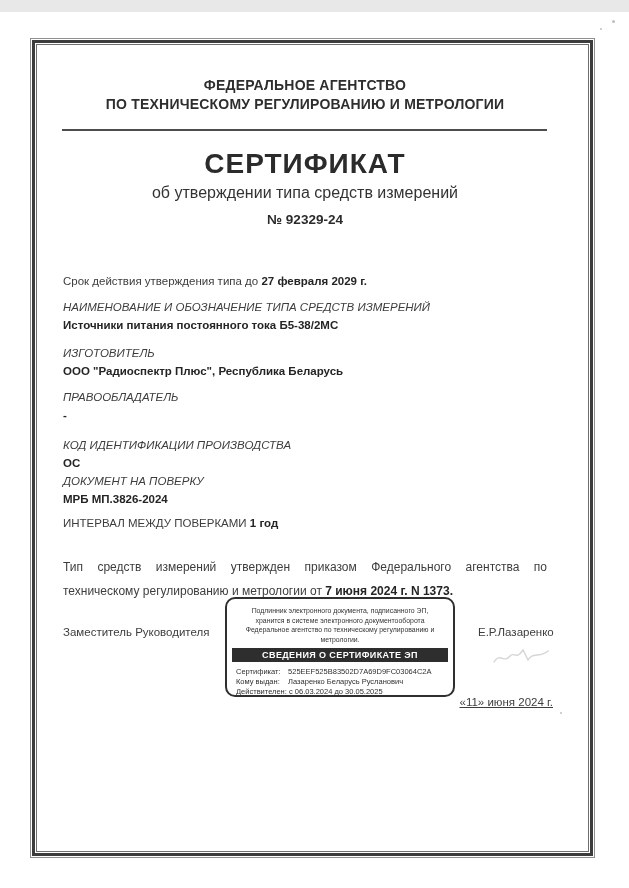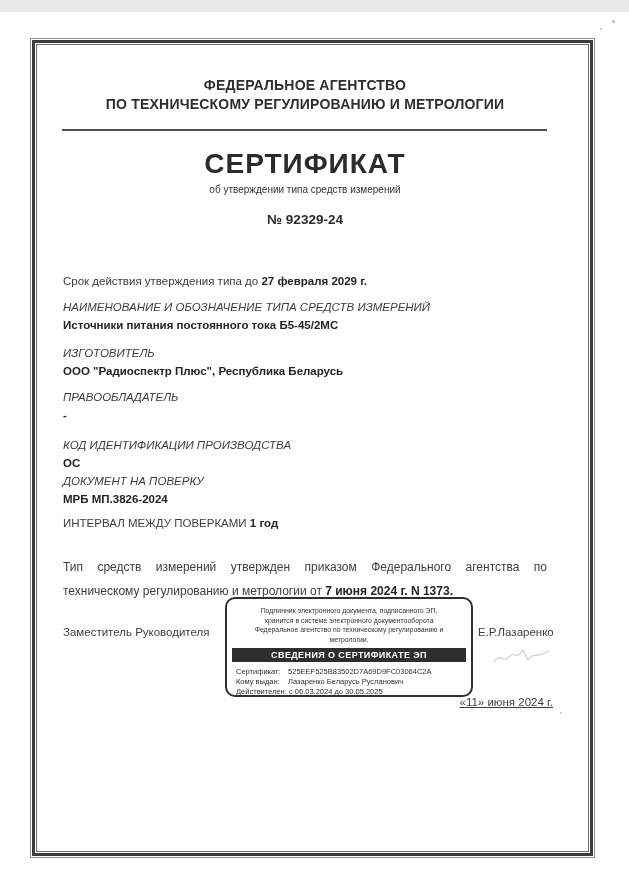--- a/index.html
+++ b/index.html
@@ -20,37 +20,37 @@
   }
   .frame-mid { width:100%; height:100%; border:3px solid #3c3c3c; padding:1px; }
   .frame-inner { width:100%; height:100%; border:1px solid #6e6e6e; }
 
   .abs { position:absolute; }
   .centered { left:62px; width:486px; text-align:center; }
 
   .agency { font-size:14px; font-weight:bold; color:#2e2e2e; line-height:19px; letter-spacing:0.2px; }
   .divider { left:62px; top:117px; width:485px; height:2px; background:#4d4d4d; }
   .doc-title { top:136px; font-size:28px; font-weight:bold; color:#2b2b2b; letter-spacing:1px; }
-  .doc-subtitle { top:172px; font-size:10px; color:#333; }
+  .doc-subtitle { top:172px; font-size:16px; color:#333; }
   .doc-number { top:200px; font-size:13.5px; font-weight:bold; color:#2b2b2b; }
 
   .body-text { left:63px; font-size:11.5px; line-height:14px; color:#3d3d3d; }
   .b { font-weight:bold; color:#242424; }
   .field-label { display:block;font-style:italic; }
   .field-value { display:block; margin-top:4px; font-weight:bold; color:#242424; }
 
   .paragraph { left:63px; top:543px; width:484px; font-size:12px; line-height:24px; text-align:justify; color:#3d3d3d; }
 
   .signer-position { left:63px; top:614px; font-size:11.5px; color:#3d3d3d; }
   .signer-name { left:478px; top:614px; width:90px; font-size:11.5px; color:#3d3d3d; }
   .issue-date { left:453px; top:684px; width:100px; text-align:right; font-size:11.5px; color:#3d3d3d;text-decoration:underline; }
 
   
   .stamp {
-    left:225px; top:585px; width:248px; height:100px;
+    left:225px; top:585px; width:230px; height:100px;
     border:2px solid #2f2f2f; border-radius:10px;
     background:#fff;
   }
   .stamp-notice { padding:7px 10px 0; font-size:6.9px; line-height:9.5px; text-align:center; color:#333; }
   .stamp-bar {
     margin:4px 5px 0; height:14px; background:#2e2e2e;
     color:#fff; font-size:9px; font-weight:bold; letter-spacing:0.4px;
     text-align:center; line-height:14px;
   }
   .stamp-rows { padding:5px 4px 0 9px; }
@@ -81,21 +81,21 @@
   <div class="abs centered doc-subtitle">об утверждении типа средств измерений</div>
   <div class="abs centered doc-number">№ 92329-24</div>
 
   <div class="abs body-text" style="top:262px;">
     <span>Срок действия утверждения типа до</span>
     <span class="b">27 февраля 2029 г.</span>
   </div>
 
   <div class="abs body-text" style="top:288px;">
     <span class="field-label">НАИМЕНОВАНИЕ И ОБОЗНАЧЕНИЕ ТИПА СРЕДСТВ ИЗМЕРЕНИЙ</span>
-    <span class="field-value">Источники питания постоянного тока Б5-45/2МС</span>
+    <span class="field-value">Источники питания постоянного тока Б5-38/2МС</span>
   </div>
 
   <div class="abs body-text" style="top:334px;">
     <span class="field-label">ИЗГОТОВИТЕЛЬ</span>
     <span class="field-value">ООО "Радиоспектр Плюс", Республика Беларусь</span>
   </div>
 
   <div class="abs body-text" style="top:378px;">
     <span class="field-label">ПРАВООБЛАДАТЕЛЬ</span>
     <span class="field-value">-</span>

